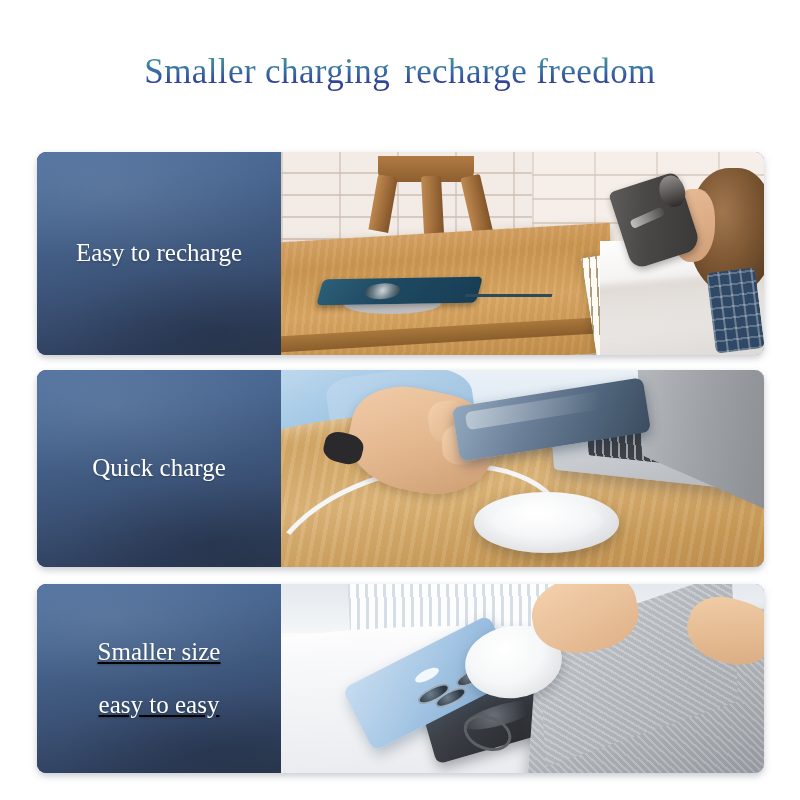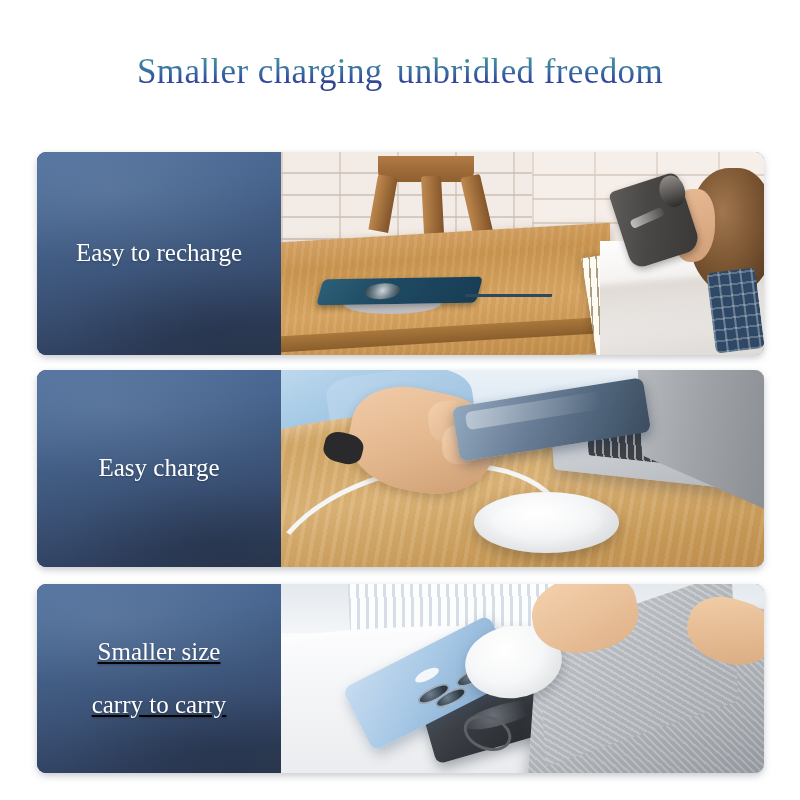--- a/index.html
+++ b/index.html
@@ -411,21 +411,21 @@
     position:absolute;right:52%;bottom:12%;width:9%;height:15%;
     border:3px solid #5d6166;
     border-radius:50%;
     transform:rotate(20deg);
   }
 </style>
 </head>
 <body>
 
 <div class="headline">
-  <span class="grad">Smaller charging</span><span class="gap"></span><span class="grad">unbridled freedom</span>
+  <span class="grad">Smaller charging</span><span class="gap"></span><span class="grad">recharge freedom</span>
 </div>
 
 <div class="row" id="row-1">
 
   <div class="caption-pane">
     <div class="caption-text">
       <span class="ln">Easy to recharge</span>
     </div>
   </div>
 
@@ -467,21 +467,21 @@
           <span class="mug-gloss"></span>
         </div>
     </div>
   </div>
 </div>
 
 <div class="row" id="row-2">
 
   <div class="caption-pane">
     <div class="caption-text">
-      <span class="ln">Easy charge</span>
+      <span class="ln">Quick charge</span>
     </div>
   </div>
 
   <div class="photo-pane s2">
     <div class="wall"></div>
     <div class="sleeve"></div>
     <div class="sleeve2"></div>
 
     <div class="desk">
         <span class="desk-grain"></span>
@@ -504,21 +504,21 @@
       <span class="phone2-glare"></span>
     </div>
   </div>
 </div>
 
 <div class="row" id="row-3">
 
   <div class="caption-pane">
     <div class="caption-text">
       <span class="ln">Smaller size</span>
-      <span class="ln">carry to carry</span>
+      <span class="ln">easy to easy</span>
     </div>
   </div>
 
   <div class="photo-pane s3">
     <div class="backwall"></div>
     <div class="shirt"></div>
     <div class="table"></div>
     <div class="shadow-blob"></div>
 
     <div class="darkpad"></div>

